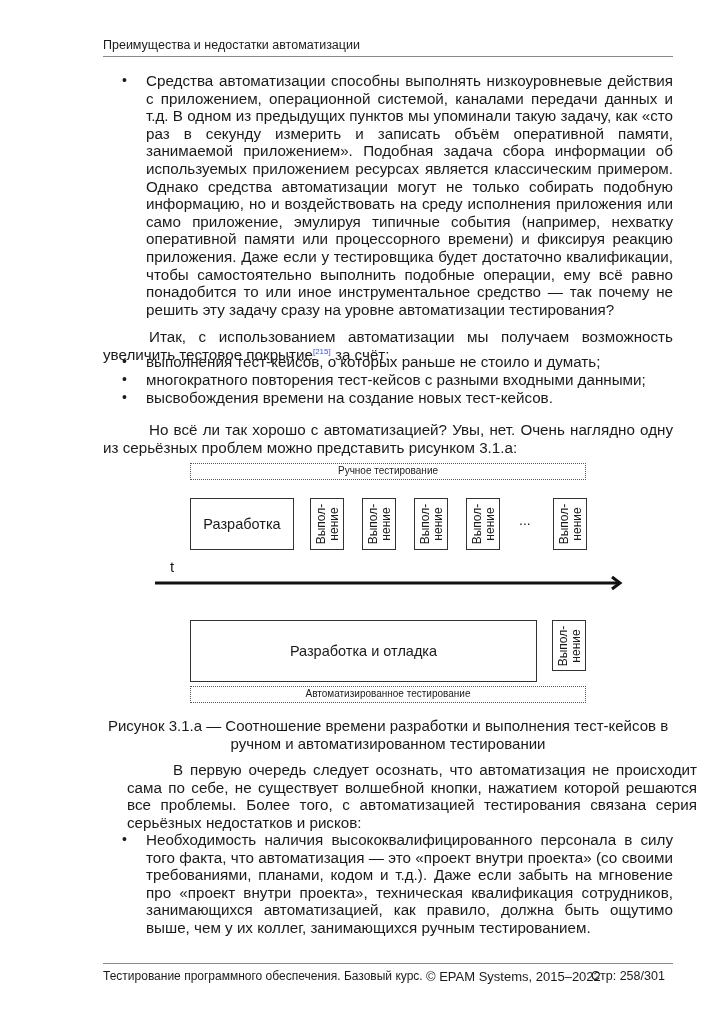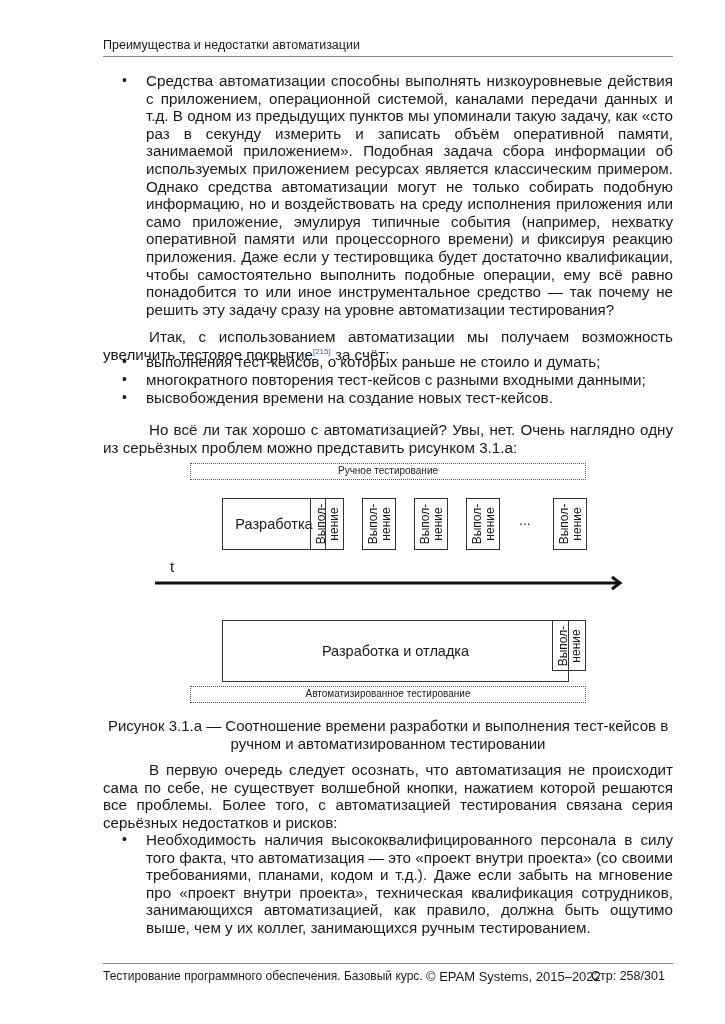--- a/index.html
+++ b/index.html
@@ -14,21 +14,21 @@
   .sup { font-size: 8px; color: #4455cc; vertical-align: super; line-height: 0; }
   .bline { position: absolute; font-size: 15.2px; line-height: 17.6px; left: 146px; }
   .caption { position: absolute; left: 103px; width: 570px; top: 717px; text-align: center;
              font-size: 15px; line-height: 17.6px; }
   .footer-rule { position: absolute; left: 103px; top: 963px; width: 570px; height: 1px; background: #8a8a8a; }
   .footer { position: absolute; top: 969px; font-size: 12px; }
   .diagram { position: absolute; left: 0; top: 0; width: 725px; height: 1024px; pointer-events: none; }
   .dashed { position: absolute; border: 1px dotted #555; box-sizing: border-box; text-align: center;
             font-size: 10px; line-height: 14px; }
   .box { position: absolute; border: 1.2px solid #333; box-sizing: border-box; display: flex;
-         align-items: center; justify-content: center; font-size: 14.5px; margin-left: 32px; }
+         align-items: center; justify-content: center; font-size: 14.5px; }
   .vbox { position: absolute; border: 1.2px solid #333; box-sizing: border-box; }
   .vtext { position: absolute; left: 50%; top: 50%; transform: translate(-50%,-50%) rotate(-90deg);
            font-size: 12px; line-height: 12.5px; text-align: center; white-space: pre; }
   .ellipsis { position: absolute; font-size: 14px; }
   .tlabel { position: absolute; font-size: 15px; }
 </style>
 </head>
 <body>
 
 <div class="header">Преимущества и недостатки автоматизации</div>
@@ -89,21 +89,21 @@
   <div class="vbox" style="left:552px; top:620px; width:34px; height:51px;">
       <span class="vtext">Выпол-
 нение</span>
     </div>
 
   <div class="dashed" style="left:190px; top:686px; width:396px; height:17px;">Автоматизированное тестирование</div>
 </div>
 
 <div class="caption">Рисунок 3.1.а — Соотношение времени разработки и выполнения тест-кейсов в ручном и автоматизированном тестировании</div>
 
-<div class="p indent" style="top:761px;">В первую очередь следует осознать, что автоматизация не происходит сама по себе, не существует волшебной кнопки, нажатием которой решаются все проблемы. Более того, с автоматизацией тестирования связана серия серьёзных недостатков и рисков:</div>
+<div class="p indent" style="top:761px;margin-left:24px;">В первую очередь следует осознать, что автоматизация не происходит сама по себе, не существует волшебной кнопки, нажатием которой решаются все проблемы. Более того, с автоматизацией тестирования связана серия серьёзных недостатков и рисков:</div>
 
 <span class="bullet" style="top:831px;">•</span>
 <div class="p bul-text" style="top:831px;">Необходимость наличия высококвалифицированного персонала в силу того факта, что автоматизация — это «проект внутри проекта» (со своими требованиями, планами, кодом и т.д.). Даже если забыть на мгновение про «проект внутри проекта», техническая квалификация сотрудников, занимающихся автоматизацией, как правило, должна быть ощутимо выше, чем у их коллег, занимающихся ручным тестированием.</div>
 
 <div class="footer-rule"></div>
 <div class="footer" style="left:103px;">Тестирование программного обеспечения. Базовый курс.</div>
 <div class="footer" style="left:426px; font-size:13px;">© EPAM Systems, 2015–2022</div>
 <div class="footer" style="left:591px; font-size:12.5px;text-align:right;">Стр: 258/301</div>
 
 </body></html>

